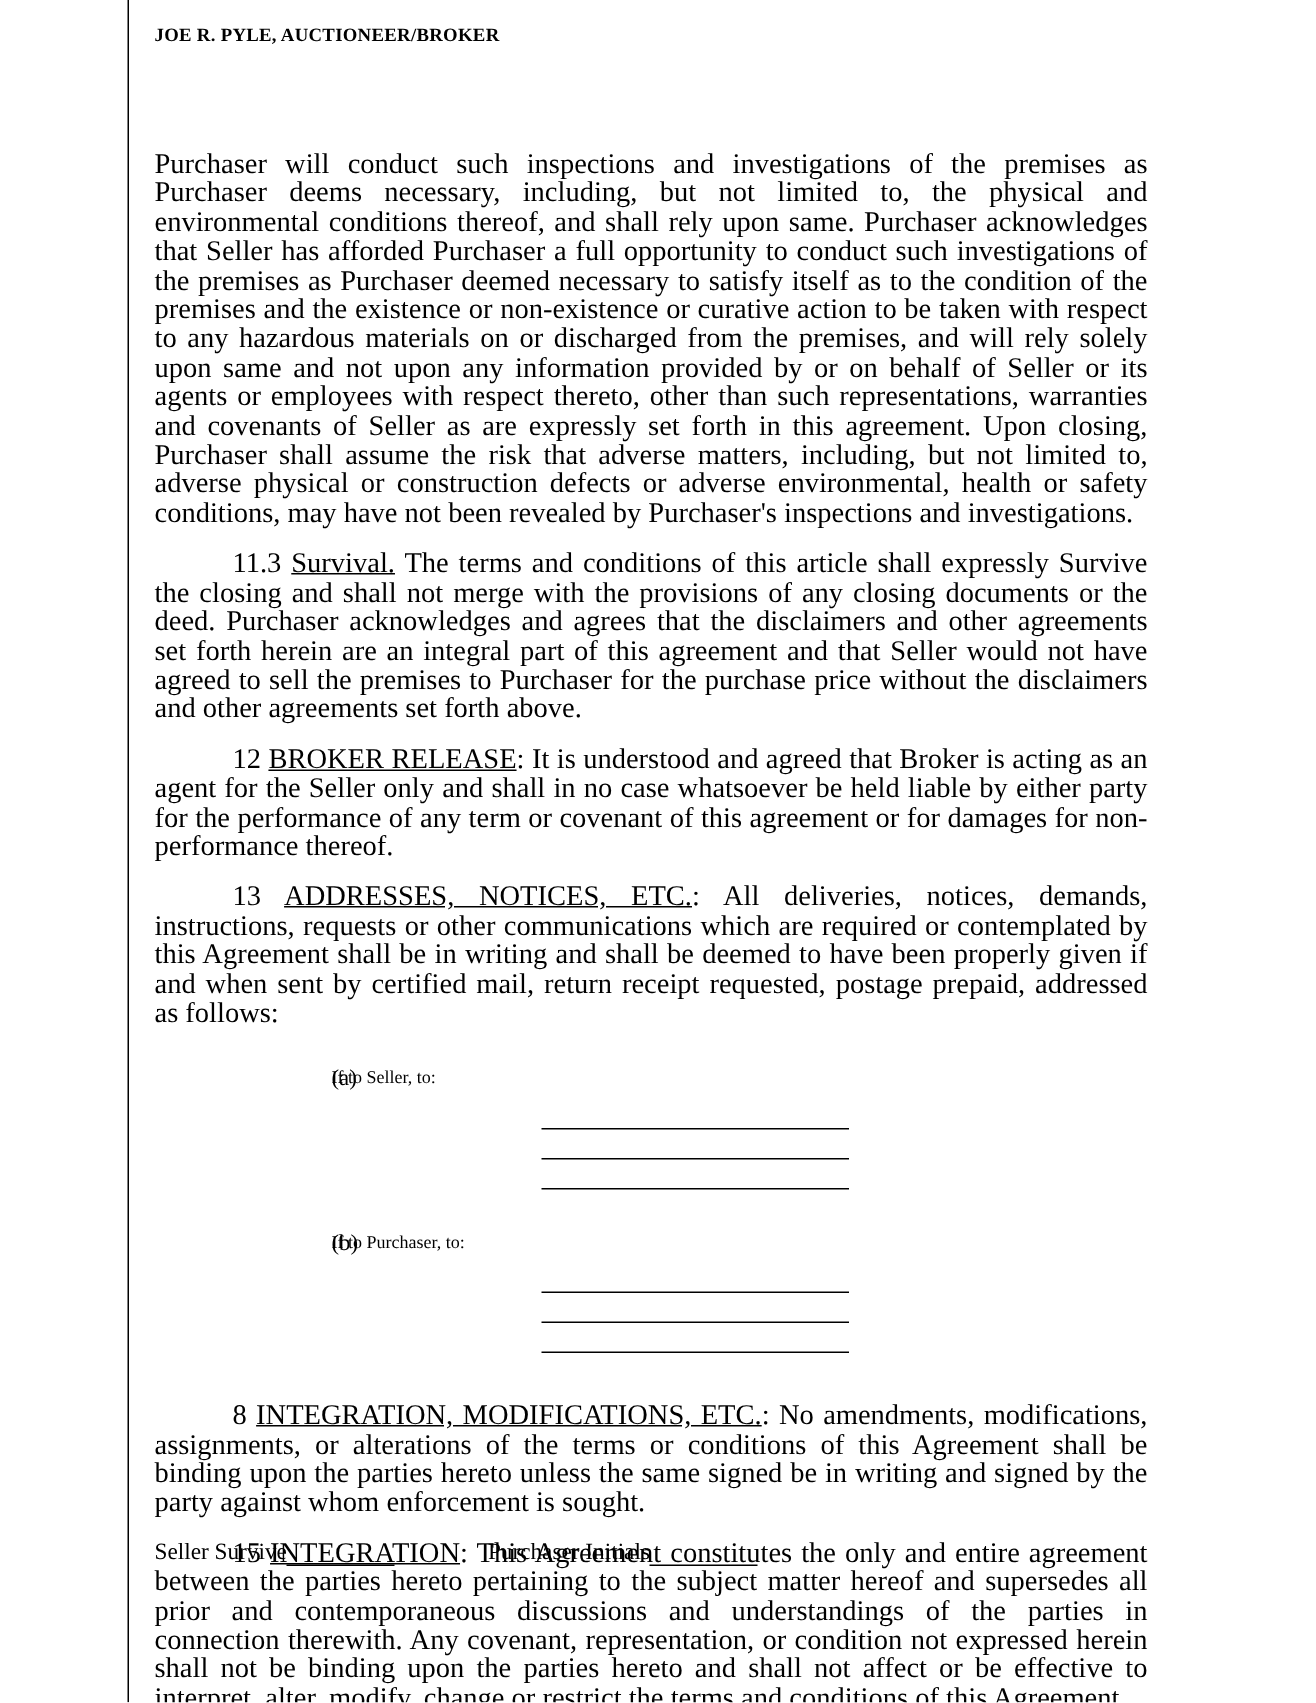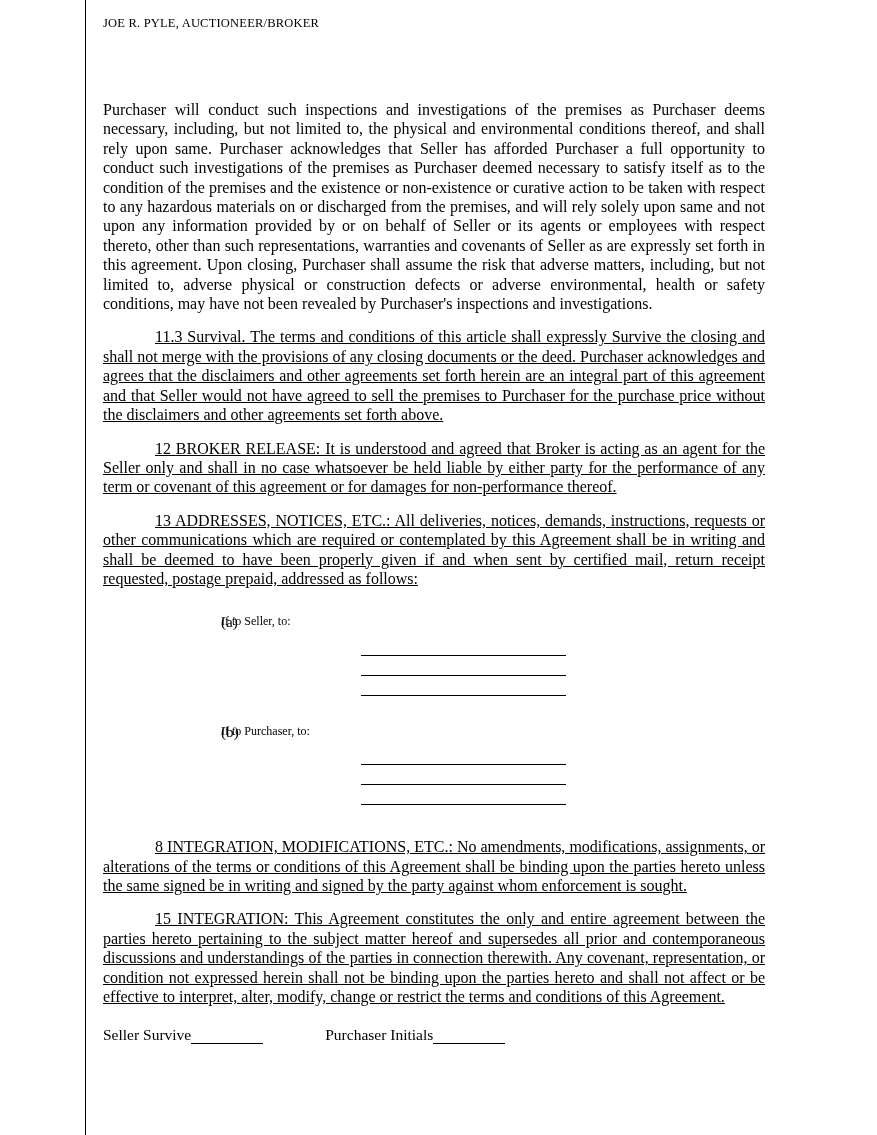--- a/index.html
+++ b/index.html
@@ -25,42 +25,41 @@
     top: 0;
     width: 1px;
     height: 1135px;
     background: #000000;
   }
   .header {
     position: absolute;
     left: 103px;
     top: 16px;
     font-family: "Liberation Serif", serif;
-    font-weight: normal;
+    font-weight: bold;
     font-size: 12.5px;
     letter-spacing: 0.2px;
   }
   .content {
     position: absolute;
     left: 103px;
     top: 100px;
     width: 662px;
   }
   p {
     margin: 0 0 0 0;
-    font-size: 16px;
+    font-size: 19px;
     line-height: 19.4px;
     text-align: justify;
   }
   p.block {
     margin-bottom: 14px;
   }
   .indent {
     text-indent: 52px;
-    text-decoration: underline;
   }
   .u {
     text-decoration: underline;
   }
   .addr-group {
     margin: 2px 0 10px 0;
   }
   .addr-row {
     display: flex;
     align-items: flex-start;

